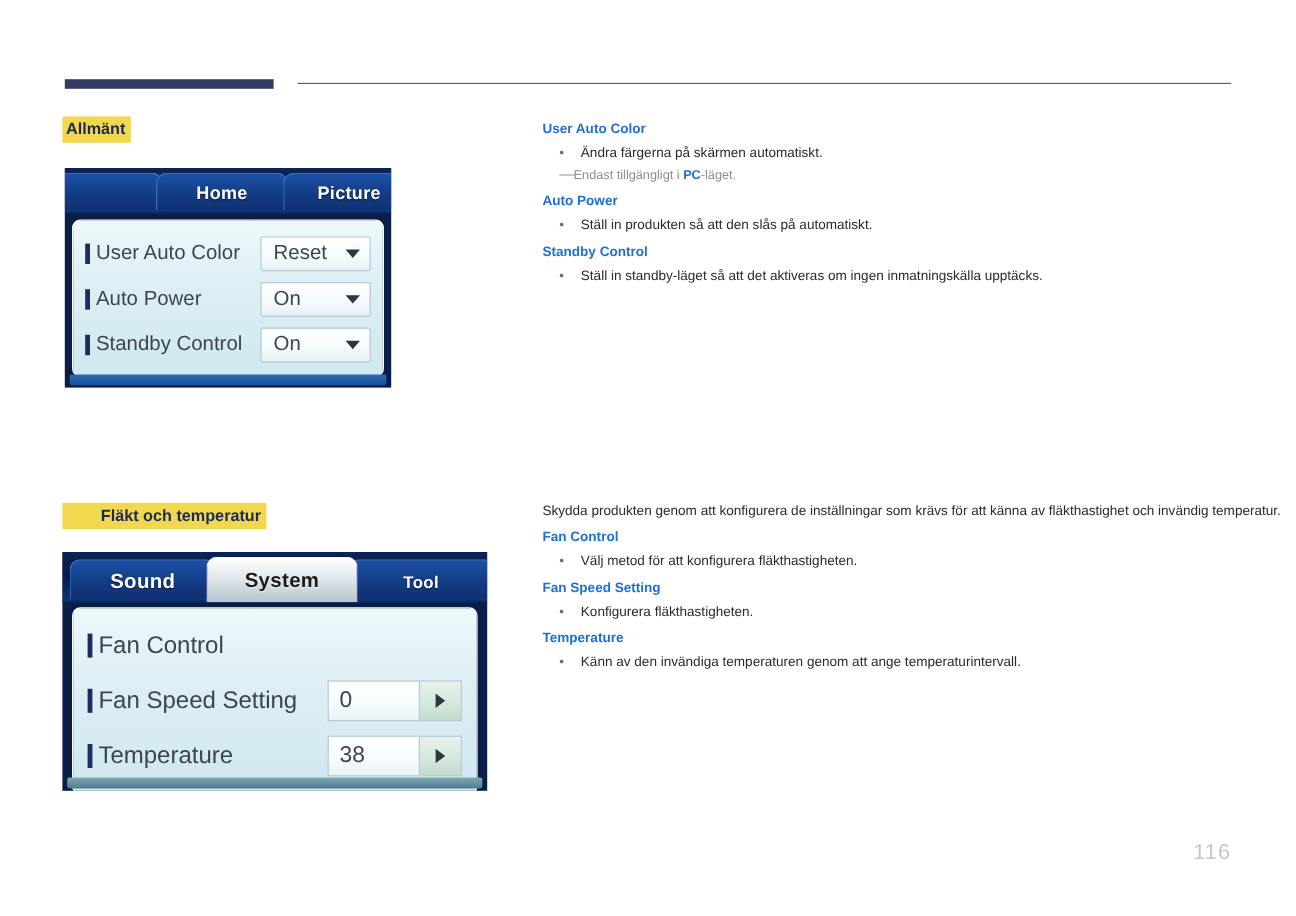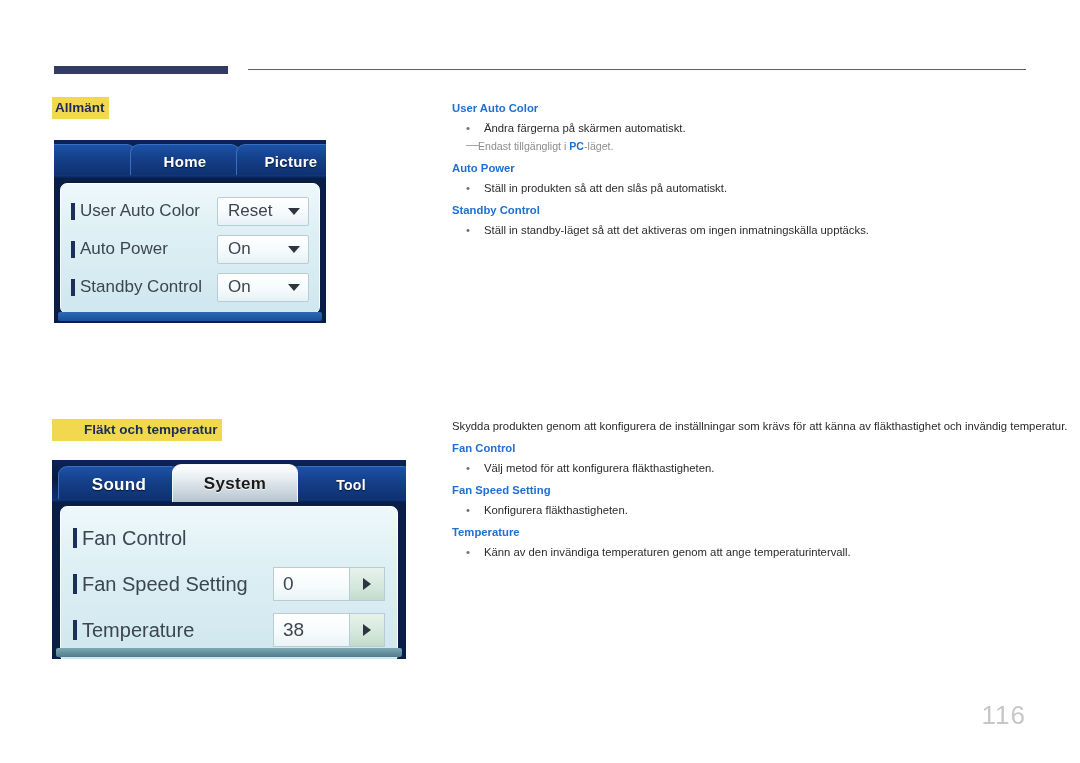--- a/index.html
+++ b/index.html
@@ -193,21 +193,21 @@
   }
   .desc-note .dash {
     flex: none; width: 12px; color: #9a9a9a;
     position: relative; top: -2px; font-size: 13px;
   }
   .desc-note b { color: #1f6fd4; }
 
   
   .pageno {
     position: absolute; right: 54px; top: 700px;
-    font-size: 26px;
+    font-size: 18px;
     color: #c7c7c7;
     letter-spacing: 1px;
   }
 </style>
 </head>
 <body>
 
 <div class="hdr-rule-thick"></div>
 <div class="hdr-rule-thin"></div>
 

